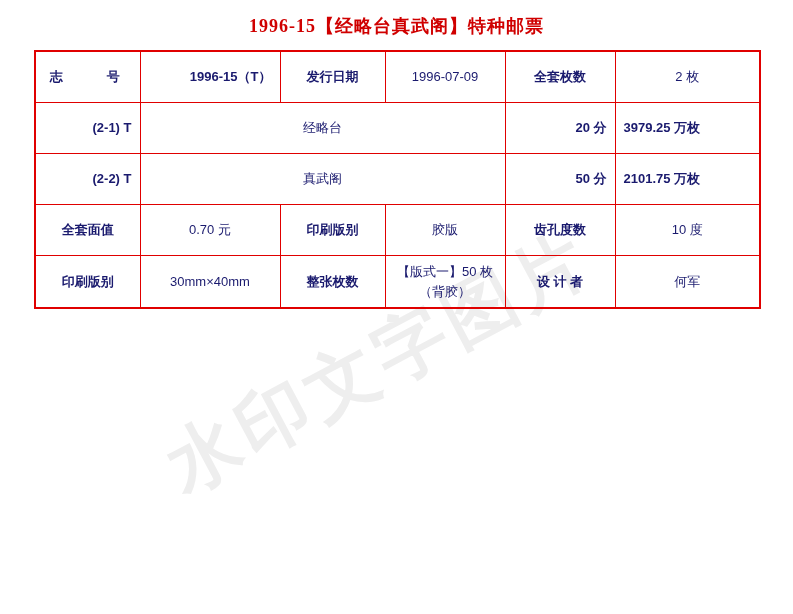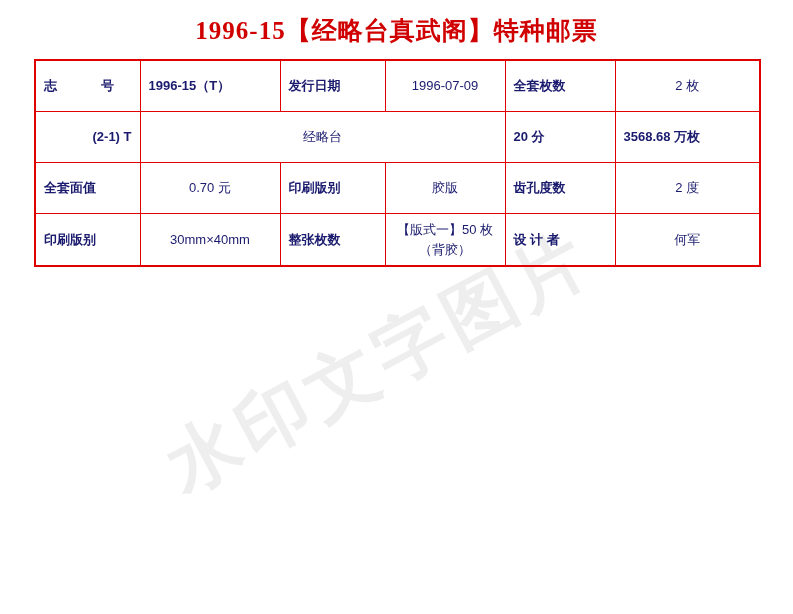--- a/index.html
+++ b/index.html
@@ -37,21 +37,21 @@
     white-space: nowrap;
   }
 
   .page-title {
     position: relative;
     z-index: 2;
     text-align: center;
     color: #d00000;
     font-family: "Liberation Serif", "DejaVu Serif", serif;
     font-weight: bold;
-    font-size: 25px;
+    font-size: 18px;
     letter-spacing: 1px;
     padding-top: 14px;
     padding-bottom: 12px;
   }
 
   .table-wrap {
     position: relative;
     z-index: 2;
     padding: 0 34px;
   }
@@ -68,41 +68,42 @@
     padding: 6px 8px;
     font-size: 13px;
     color: #1a1a6e;
     vertical-align: middle;
     height: 38px;
     line-height: 1.5;
   }
   .lbl {
     color: #006400;
     font-weight: bold;
+    text-align: center;
     font-size: 13px;
   }
   .lbl-red {
     color: #d00000;
     font-weight: bold;
     text-align: right;
     font-size: 13px;
   }
   .val {
     color: #1a3a8f;
     text-align: center;
   }
   .val-magenta {
     color: #cc00aa;
     font-weight: bold;
-    text-align: left;
+    text-align: right;
   }
   .val-red {
     color: #d00000;
     font-weight: bold;
-    text-align: left;
+    text-align: right;
   }
   .val-red-left {
     color: #d00000;
     font-weight: bold;
     text-align: left;
   }
   .tall {
     height: 50px;
   }
   .spaced {
@@ -139,32 +140,38 @@
         <td class="lbl">发行日期</td>
         <td class="val">1996-07-09</td>
         <td class="lbl">全套枚数</td>
         <td class="val">2 枚</td>
       </tr>
 
       <tr>
         <td class="lbl-red tall">(2-1) T</td>
         <td class="val tall" colspan="3">经略台</td>
         <td class="val-red tall">20 分</td>
-        <td class="val-red-left tall">3568.68 万枚</td>
+        <td class="val-red-left tall">3979.25 万枚</td>
       </tr>
 
+      <tr>
+        <td class="lbl-red tall">(2-2) T</td>
+        <td class="val tall" colspan="3">真武阁</td>
+        <td class="val-red tall">50 分</td>
+        <td class="val-red-left tall">2101.75 万枚</td>
+      </tr>
 
 
       <tr>
         <td class="lbl tall">全套面值</td>
         <td class="val tall">0.70 元</td>
         <td class="lbl tall">印刷版别</td>
         <td class="val tall">胶版</td>
         <td class="lbl tall">齿孔度数</td>
-        <td class="val tall">2 度</td>
+        <td class="val tall">10 度</td>
       </tr>
 
       <tr>
         <td class="lbl tall">印刷版别</td>
         <td class="val tall">30mm×40mm</td>
         <td class="lbl tall">整张枚数</td>
         <td class="two-line tall">
           <div>【版式一】50 枚</div>
           <div>（背胶）</div>
         </td>

